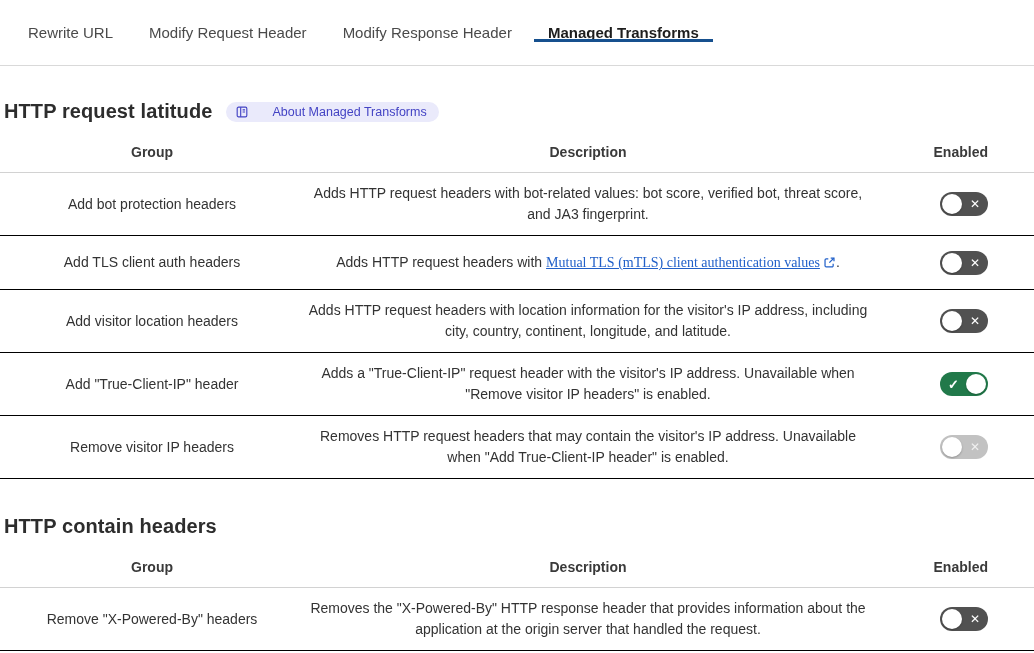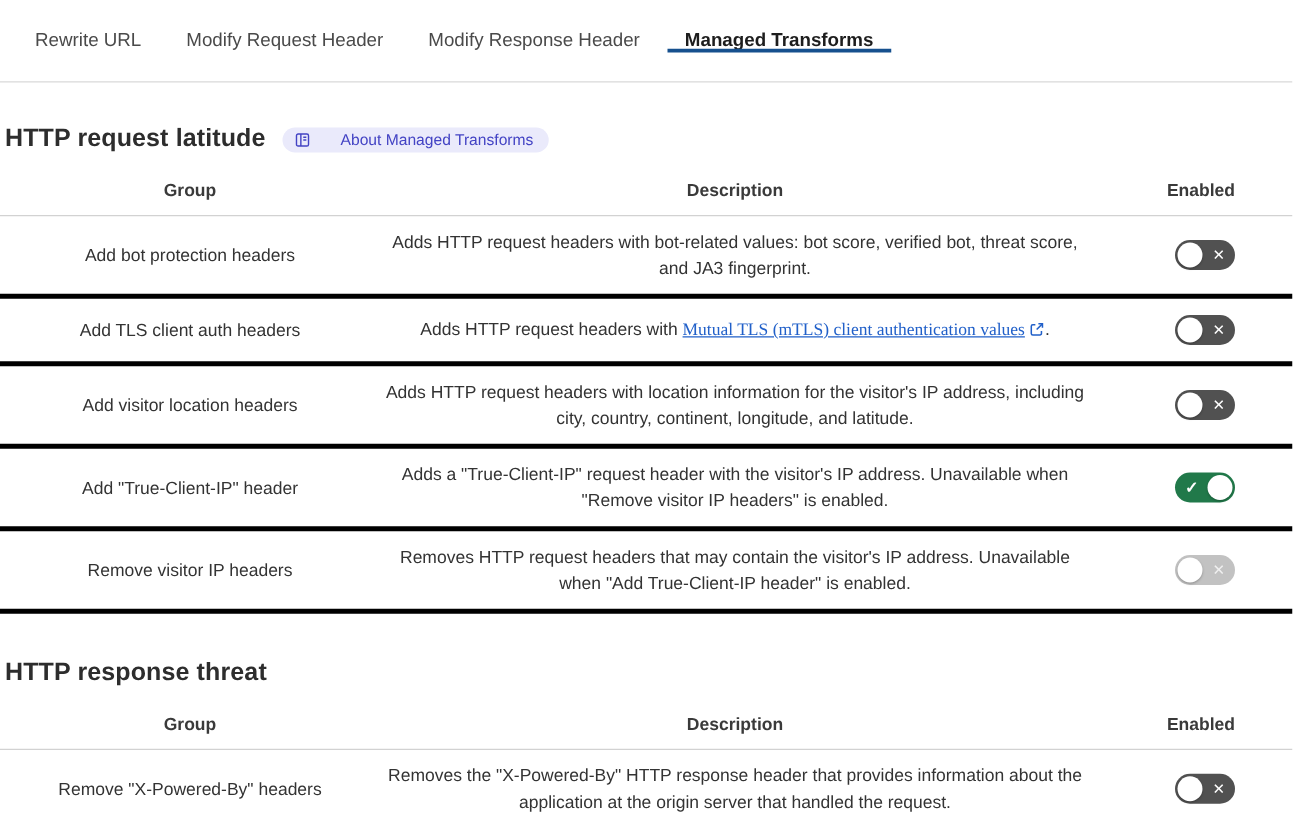--- a/index.html
+++ b/index.html
@@ -36,21 +36,21 @@
     background:#eaeafb; color:#4343c4; border:none; cursor:pointer;
     border-radius:11px; padding:3px 12px 3px 9px; font-size:12.5px;
     font-family:inherit; text-decoration:none;
   }
   .badge svg { display:block; }
   
   .tbl { width:100%; }
   .trow {
     display:grid; grid-template-columns:306px 1fr 100px;
     padding-right:46px; align-items:center;
-    border-bottom:4px solid #000000;
+    border-bottom:1px solid #000000;
   }
   .trow.head { border-bottom:1px solid #d2d2d2; }
   .trow.head .cell { padding-top:9px; padding-bottom:9px; font-weight:700; color:#3a3a3a; }
   .cell { padding:10px 0; line-height:21px;text-align:center; }
   .cell.group { padding-left:14px; padding-right:16px; }
   .cell.enabled { text-align:right; }
   .trow.body { min-height:54px; }
   .cell.desc { color:#333; padding-right:18px; }
   .cell.desc a { color:#2160c9; text-decoration:underline;font-family:Liberation Serif, serif; }
   .cell.desc a svg { display:inline-block; vertical-align:-2px; margin-left:3px; }
@@ -169,21 +169,21 @@
       <button class="toggle disabled">
         <span class="knob"></span>
         <span class="t-x">✕</span>
         
       </button>
     </div>
   </div>
 </div>
 
 <div class="section-head mt36">
-  <h2 class="section-title">HTTP response threat</h2>
+  <h2 class="section-title">HTTP contain headers</h2>
 </div>
 
 <div class="tbl">
   <div class="trow head">
     <div class="cell group">Group</div>
     <div class="cell desc">Description</div>
     <div class="cell enabled">Enabled</div>
   </div>
 
   <div class="trow body">

